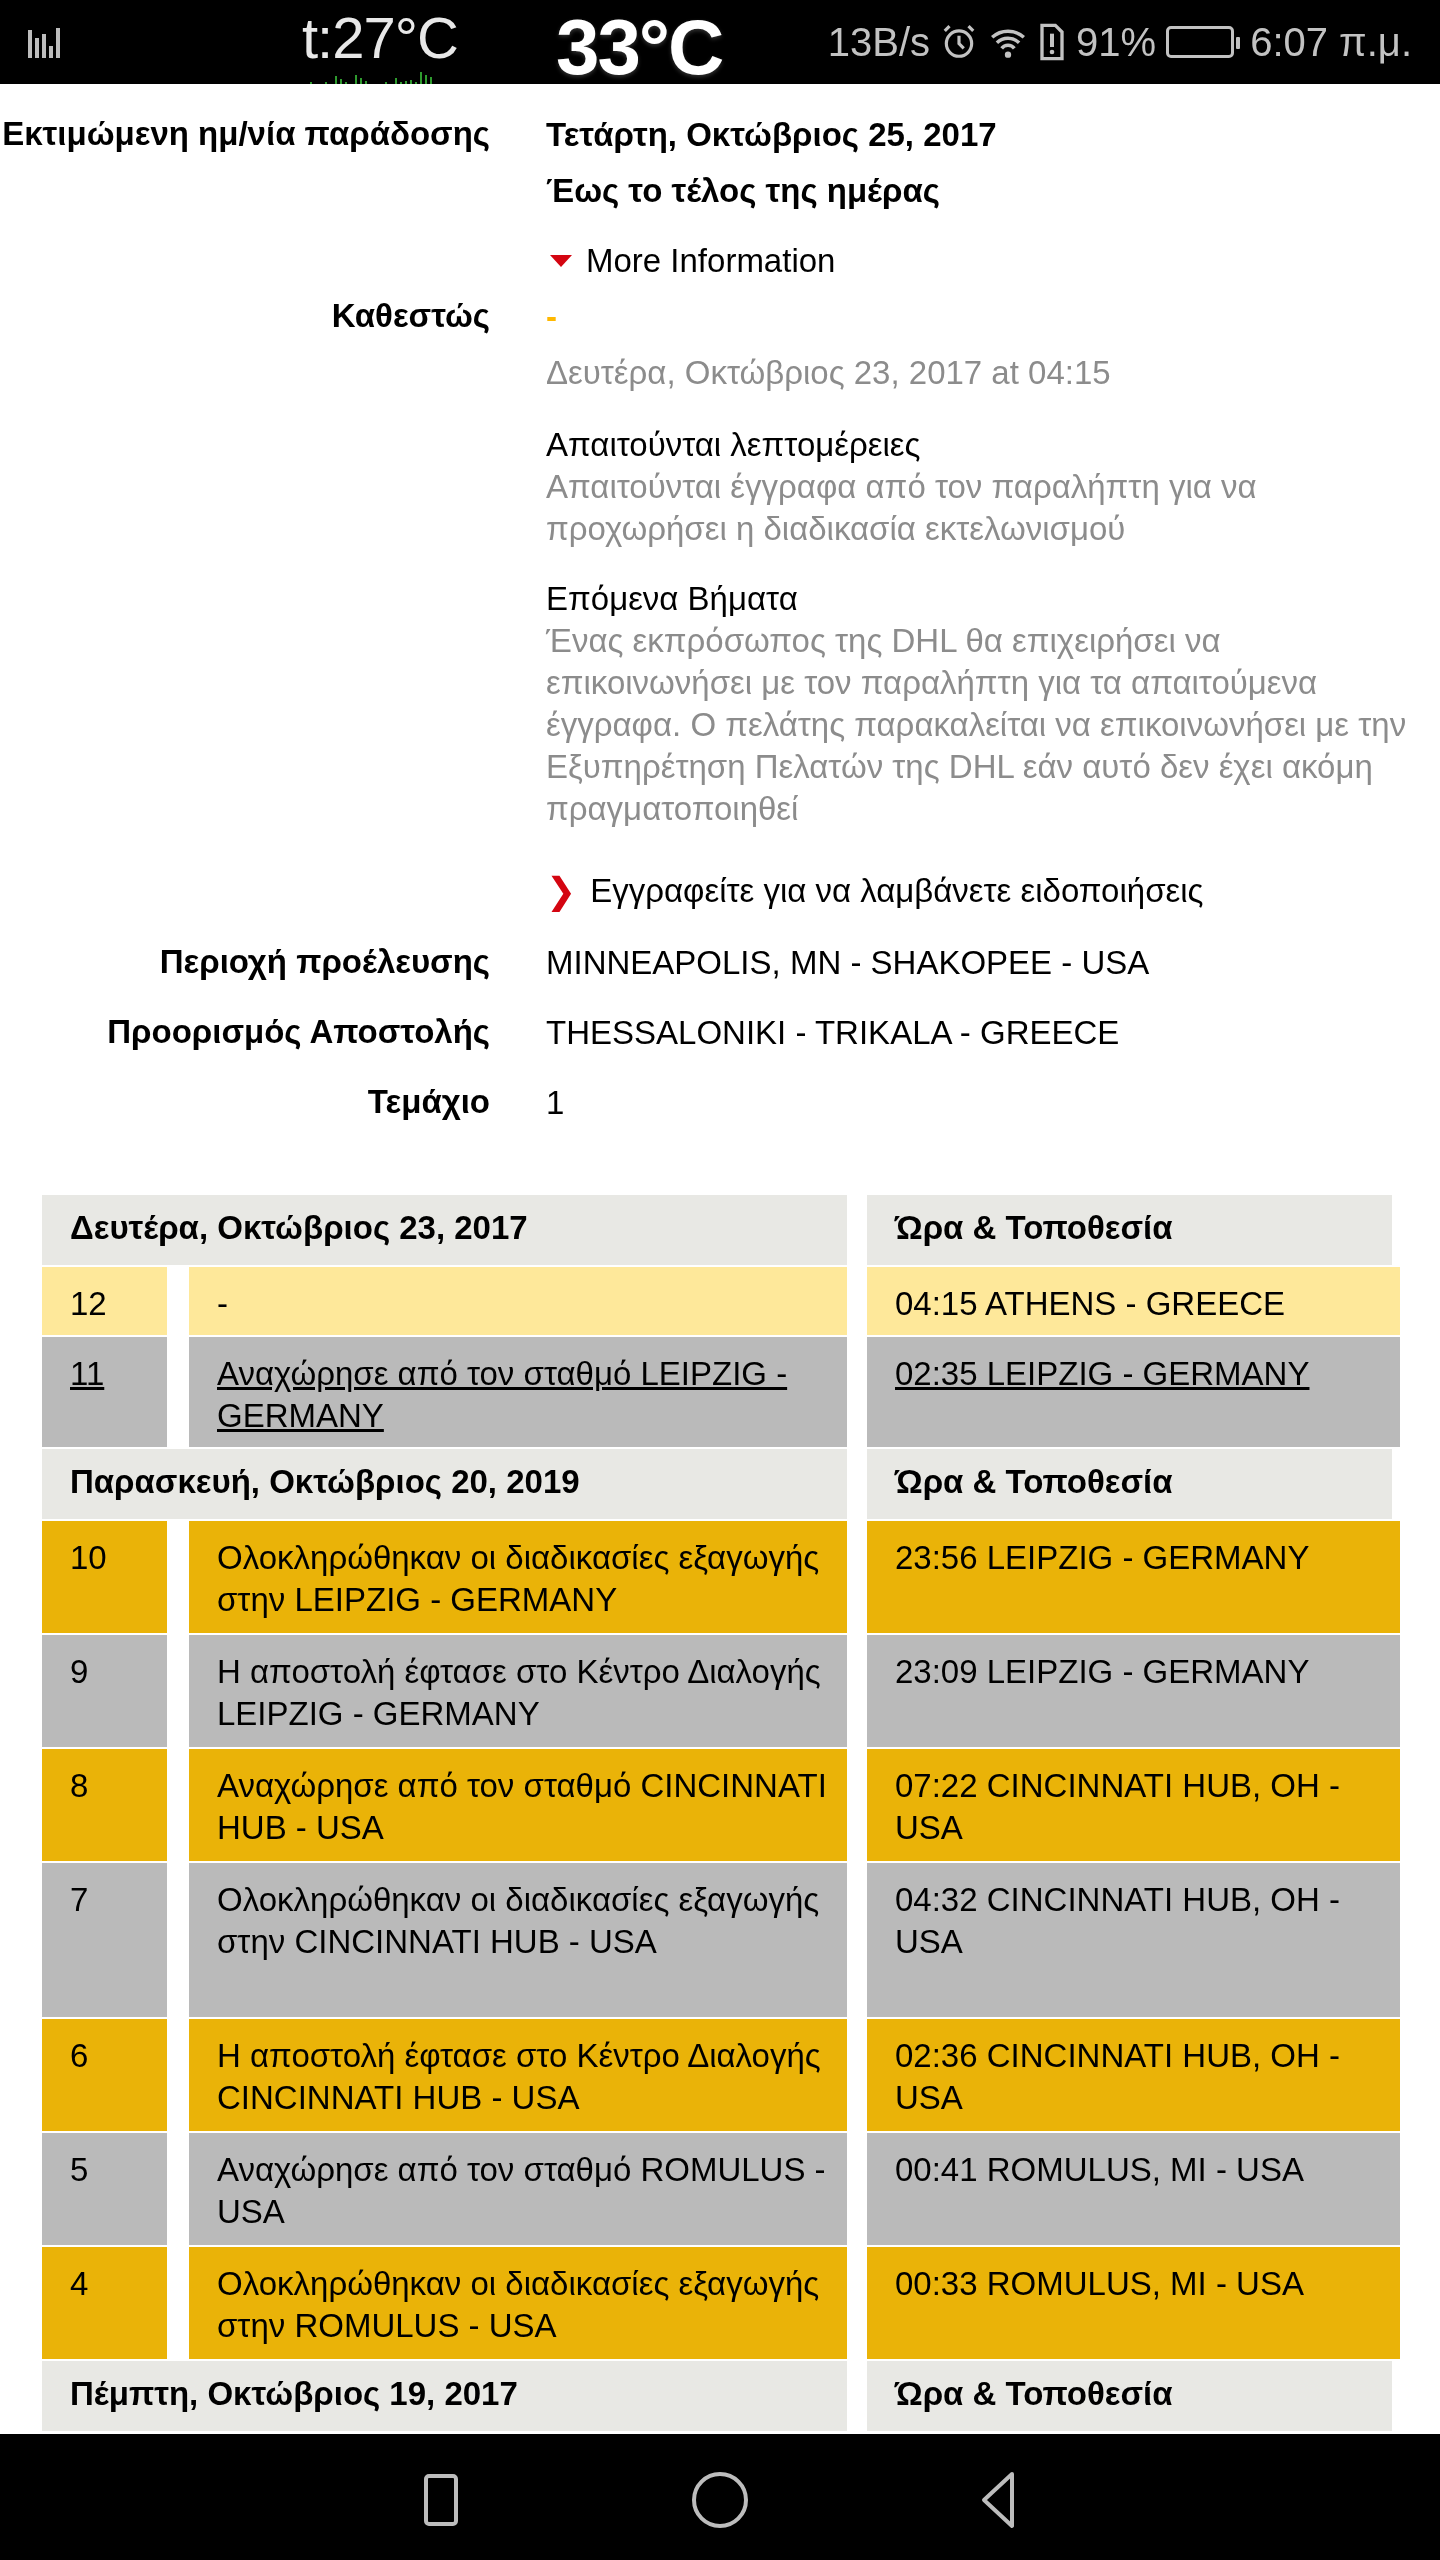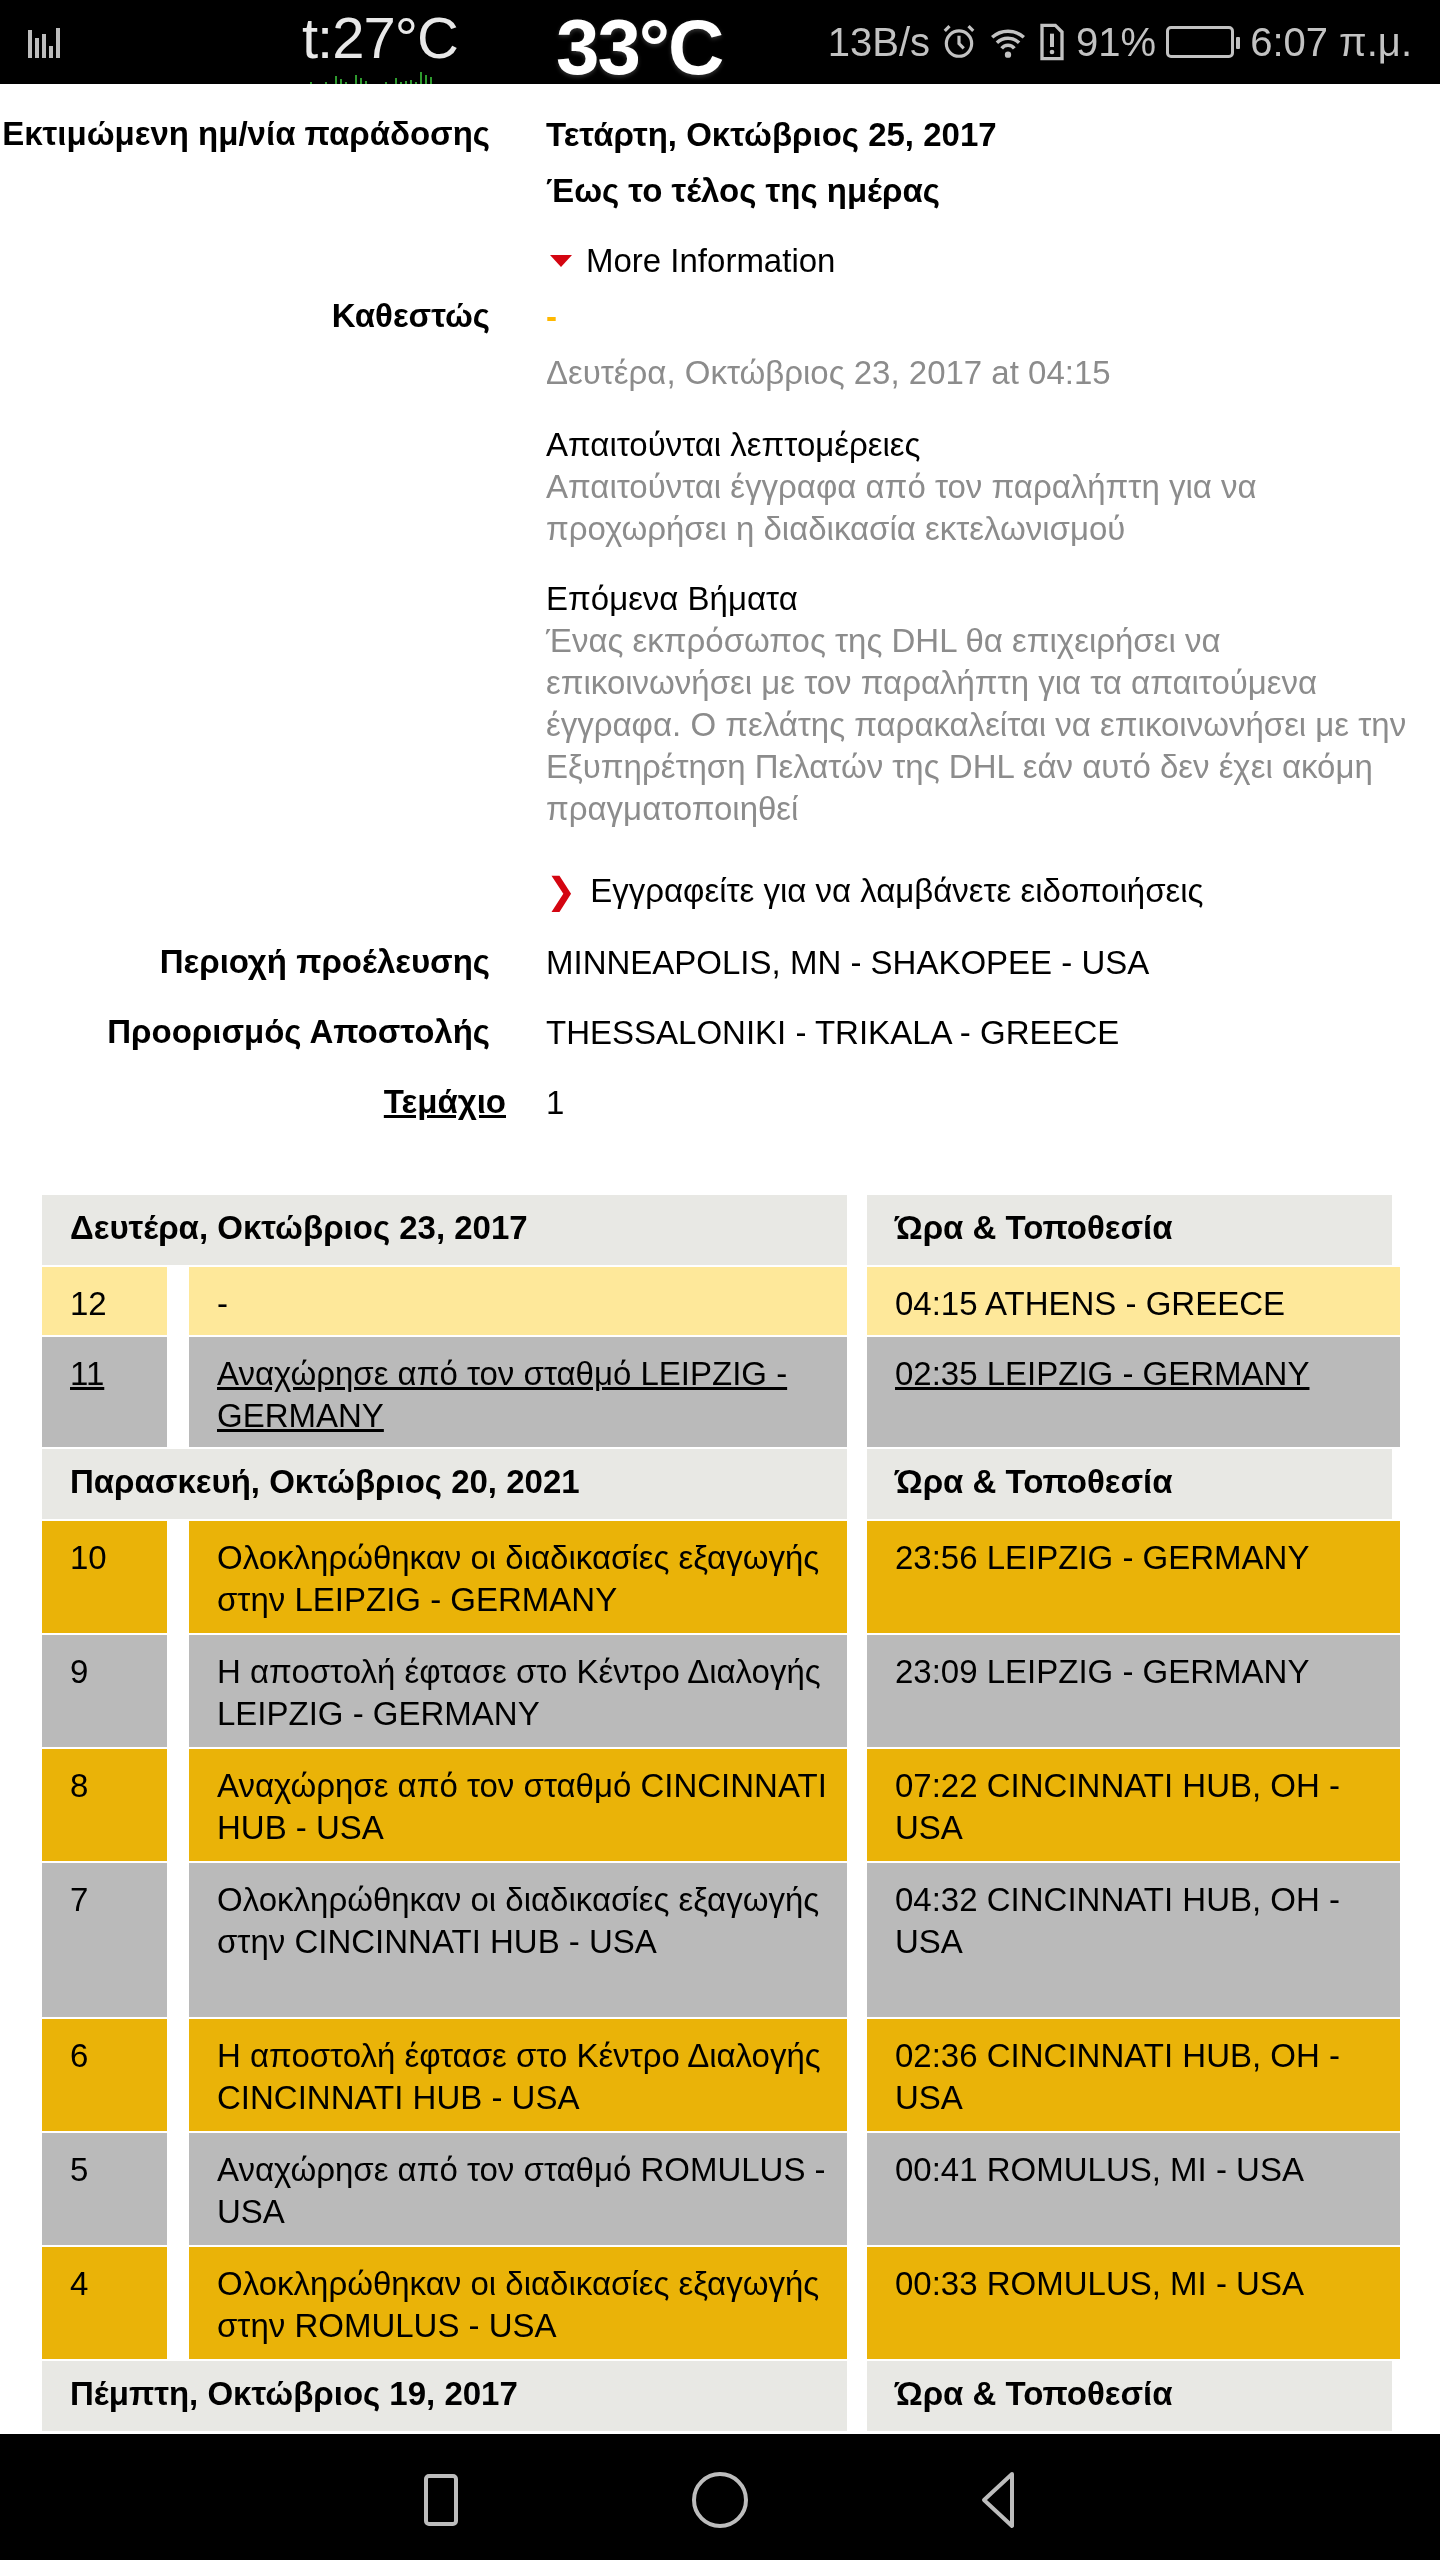--- a/index.html
+++ b/index.html
@@ -138,21 +138,21 @@
   <div class="val grey" style="top:536px; width:870px;">Ένας εκπρόσωπος της DHL θα επιχειρήσει να επικοινωνήσει με τον παραλήπτη για τα απαιτούμενα έγγραφα. Ο πελάτης παρακαλείται να επικοινωνήσει με την Εξυπηρέτηση Πελατών της DHL εάν αυτό δεν έχει ακόμη πραγματοποιηθεί</div>
   <div class="val link" style="top:786px;">
     <span class="chev">❯</span>
     <span>Εγγραφείτε για να λαμβάνετε ειδοποιήσεις</span>
   </div>
 
   <div class="abs lbl" style="top:858px; left:0; width:490px;">Περιοχή προέλευσης</div>
   <div class="val" style="top:858px;">MINNEAPOLIS, MN - SHAKOPEE - USA</div>
   <div class="abs lbl" style="top:928px; left:0; width:490px;">Προορισμός Αποστολής</div>
   <div class="val" style="top:928px;">THESSALONIKI - TRIKALA - GREECE</div>
-  <div class="abs lbl" style="top:998px; left:16px; width:490px;text-decoration:underline;">Τεμάχιο</div>
+  <div class="abs lbl" style="top:998px; left:0; width:490px;">Τεμάχιο</div>
   <div class="val" style="top:998px;">1</div>
 </div>
 
 <div class="table" id="tracking-table" style="top:1195px;">
     <div class="tr hdr" style="top: 0px; height: 70px;">
       <div class="c-date">Δευτέρα, Οκτώβριος 23, 2017</div>
       <div class="c-gap2"></div>
       <div class="c-lochdr">Ώρα &amp; Τοποθεσία</div>
     </div>
     <div class="tr yellow" style="top: 72px; height: 68px;">
@@ -163,21 +163,21 @@
       <div class="c-loc">04:15 ATHENS - GREECE</div>
     </div>
     <div class="tr grey-row" style="top: 142px; height: 110px; text-decoration: underline;">
       <div class="c-num">11</div>
       <div class="c-gap"></div>
       <div class="c-desc">Αναχώρησε από τον σταθμό LEIPZIG - GERMANY</div>
       <div class="c-gap2"></div>
       <div class="c-loc">02:35 LEIPZIG - GERMANY</div>
     </div>
     <div class="tr hdr" style="top: 254px; height: 70px;">
-      <div class="c-date">Παρασκευή, Οκτώβριος 20, 2021</div>
+      <div class="c-date">Παρασκευή, Οκτώβριος 20, 2019</div>
       <div class="c-gap2"></div>
       <div class="c-lochdr">Ώρα &amp; Τοποθεσία</div>
     </div>
     <div class="tr white-row" style="top: 326px; height: 112px;">
       <div class="c-num">10</div>
       <div class="c-gap"></div>
       <div class="c-desc">Ολοκληρώθηκαν οι διαδικασίες εξαγωγής στην LEIPZIG - GERMANY</div>
       <div class="c-gap2"></div>
       <div class="c-loc">23:56 LEIPZIG - GERMANY</div>
     </div>

